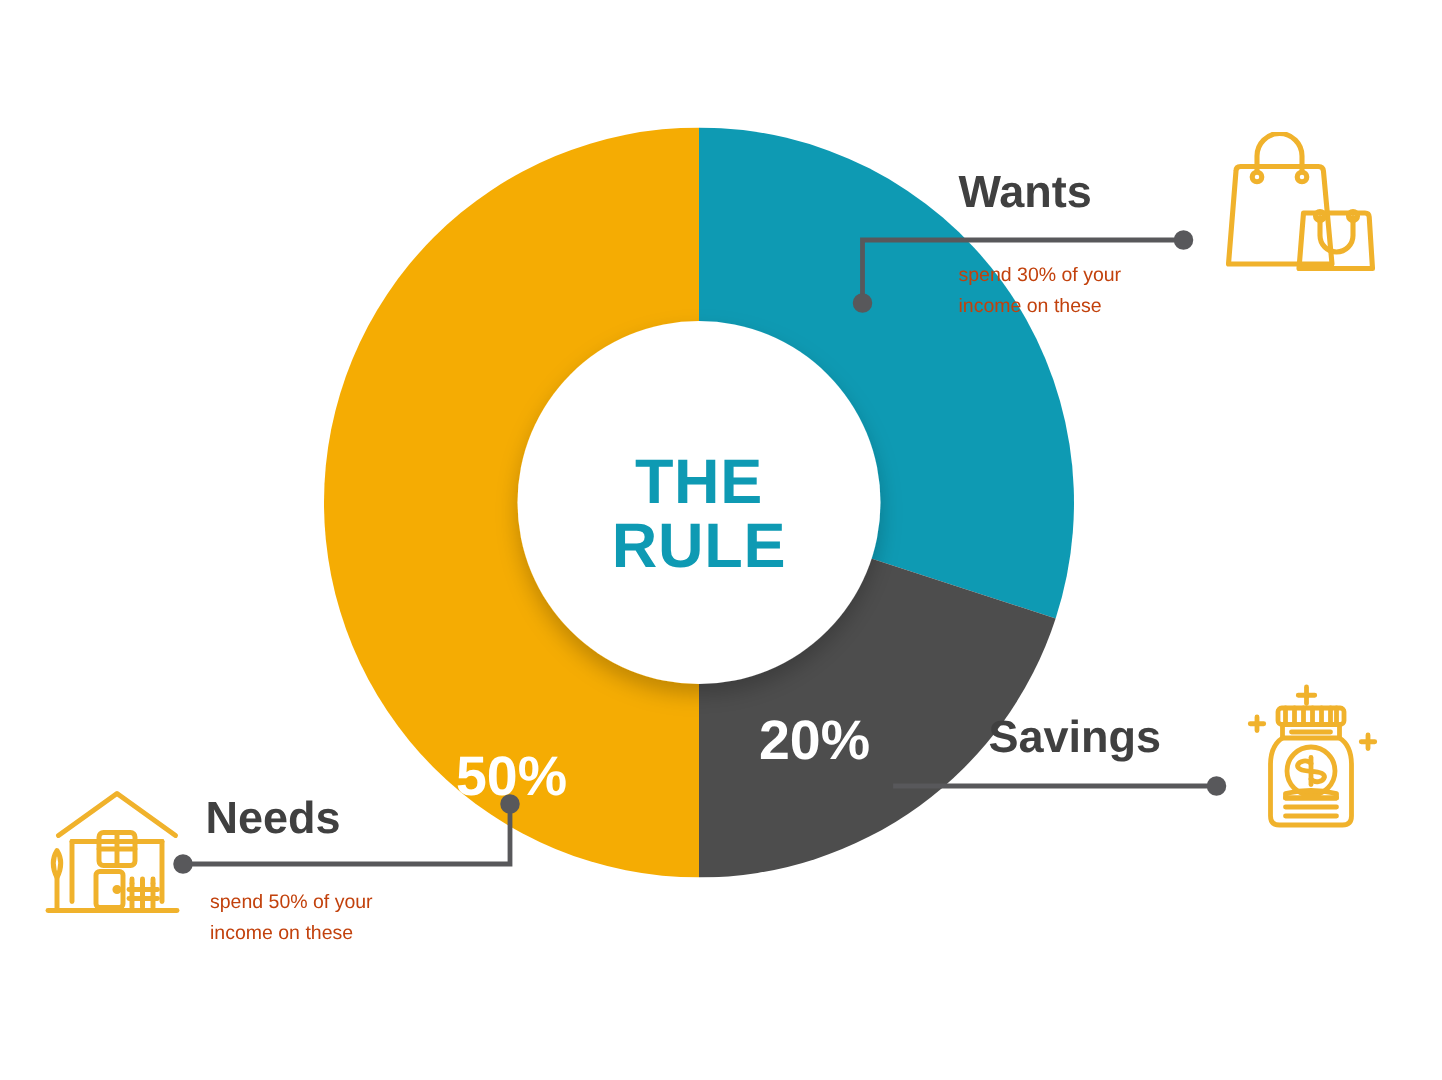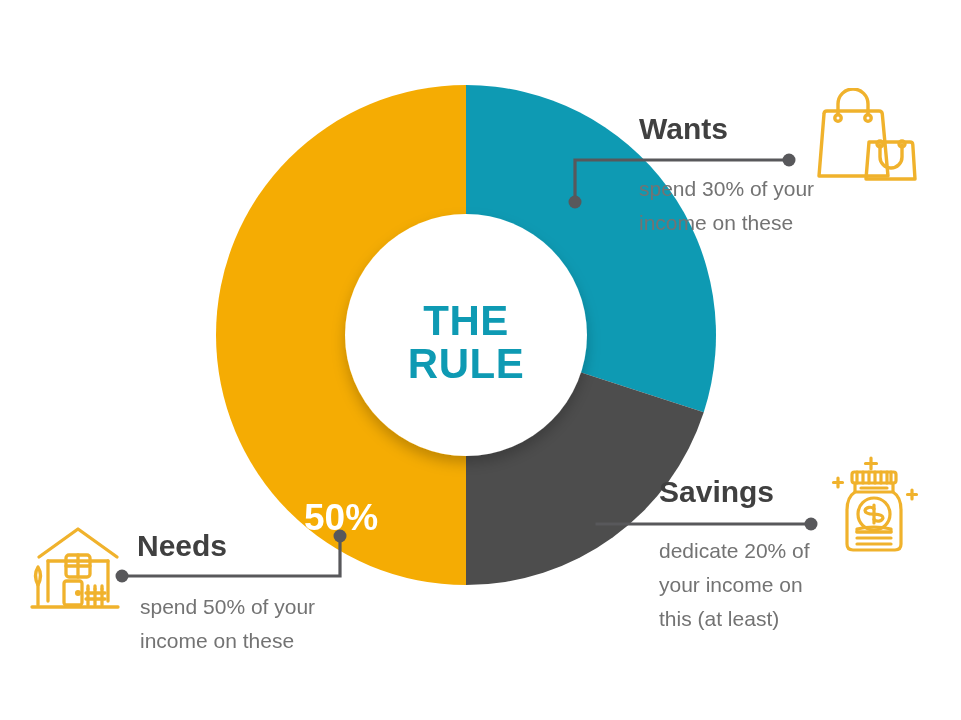--- a/index.html
+++ b/index.html
@@ -63,22 +63,22 @@
   
   .callout-title {
     position: absolute;
     color: #404040;
     font-size: 30px;
     font-weight: bold;
     white-space: nowrap;
   }
   .callout-body {
     position: absolute;
-    color: #737373;
-    font-size: 21px;
+    color: #c2410c;
+    font-size: 13px;
     line-height: 1.62;
     white-space: pre-line;
   }
 
   #wants-title   { left: 639px; top: 112px; }
   #wants-body    { left: 639px; top: 172px; width: 180px; }
 
   #savings-title { left: 659px; top: 475px; }
   #savings-body  { left: 659px; top: 534px; width: 165px; }
 
@@ -121,20 +121,21 @@
       <circle id="center-hole" cx="250" cy="250" r="121" fill="#ffffff" filter="url(#centerShadow)"></circle>
     </svg>
   </div>
 
   <div class="center-text">
     <div class="center-line-1">THE</div>
     <div class="center-line-3">RULE</div>
   </div>
 
   <div class="pct" id="pct-needs">50%</div>
+  <div class="pct" id="pct-savings">20%</div>
 
   <svg id="connectors" viewBox="0 0 961 720" xmlns="http://www.w3.org/2000/svg">
 
     <polyline points="575,202 575,160 788,160" fill="none" stroke="#58585b" stroke-width="3.2" stroke-linecap="square" stroke-linejoin="miter"></polyline>
     <circle cx="575" cy="202" r="6.5" fill="#58585b"></circle>
     <circle cx="789" cy="160" r="6.5" fill="#58585b"></circle>
 
     <line x1="597" y1="524" x2="810" y2="524" stroke="#58585b" stroke-width="3.2" stroke-linecap="square"></line>
     <circle cx="811" cy="524" r="6.5" fill="#58585b"></circle>
 
@@ -160,23 +161,20 @@
         <path d="M 55 54 L 96 54 q 2.6 0 2.8 2.6 L 101 91 L 52 91 Z"></path>
 
         <path d="M 66 57 L 66 69 a 11 11 0 0 0 22 0 L 88 57"></path>
         <circle cx="66" cy="56" r="3.0"></circle>
         <circle cx="88" cy="56" r="3.0"></circle>
       </g>
     </svg>
   </div>
 
   <div class="callout-title" id="savings-title">Savings</div>
-  <div class="callout-body" id="savings-body">dedicate 20% of
-your income on
-this (at least)</div>
 
   <div class="icon-box" id="icon-jar">
     <svg viewBox="0 0 100 110" xmlns="http://www.w3.org/2000/svg">
       <g fill="none" stroke="#f0b22c" stroke-width="3.2" stroke-linecap="round" stroke-linejoin="round">
 
         <path d="M 47 6 L 47 17 M 41.5 11.5 L 52.5 11.5"></path>
         <path d="M 14 26 L 14 35 M 9.5 30.5 L 18.5 30.5"></path>
         <path d="M 88 38 L 88 47 M 83.5 42.5 L 92.5 42.5"></path>
 
         <rect x="28" y="20" width="44" height="11" rx="2.5"></rect>

